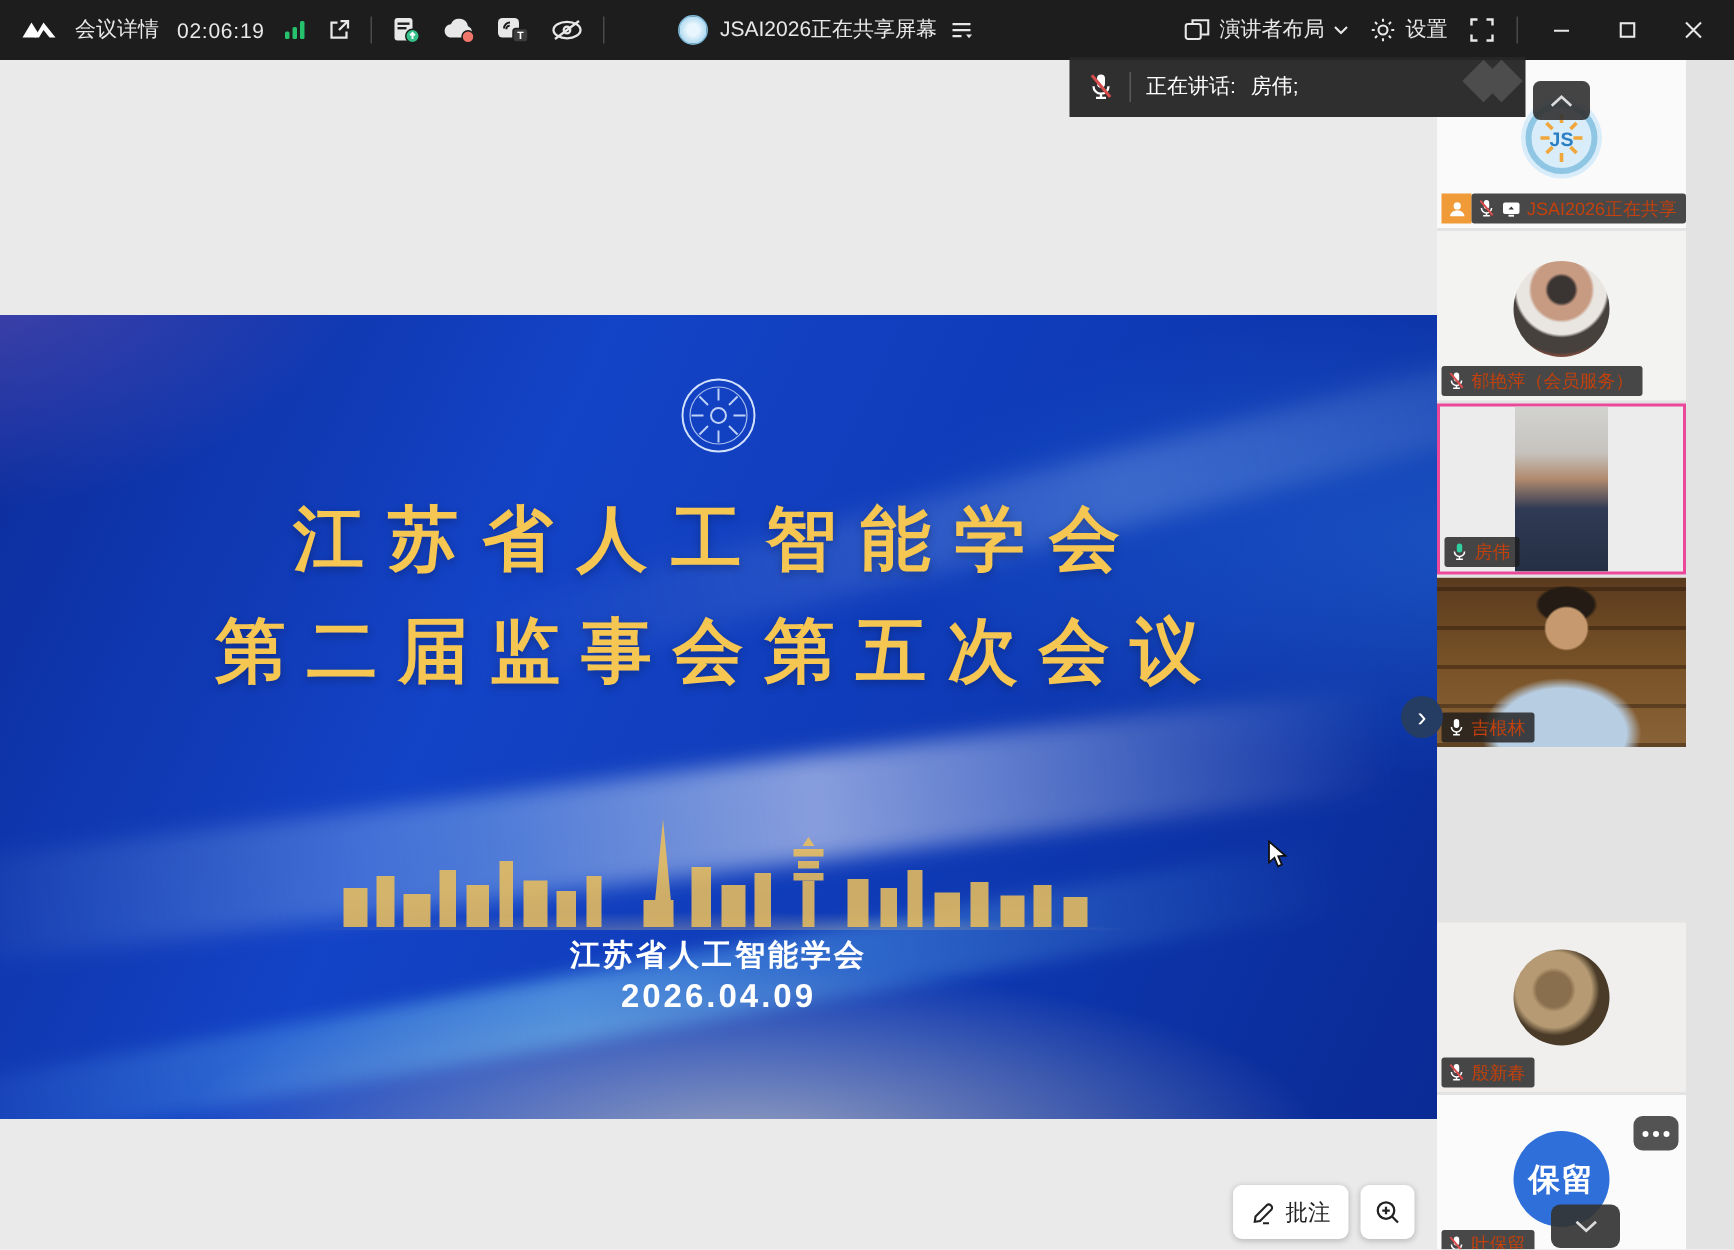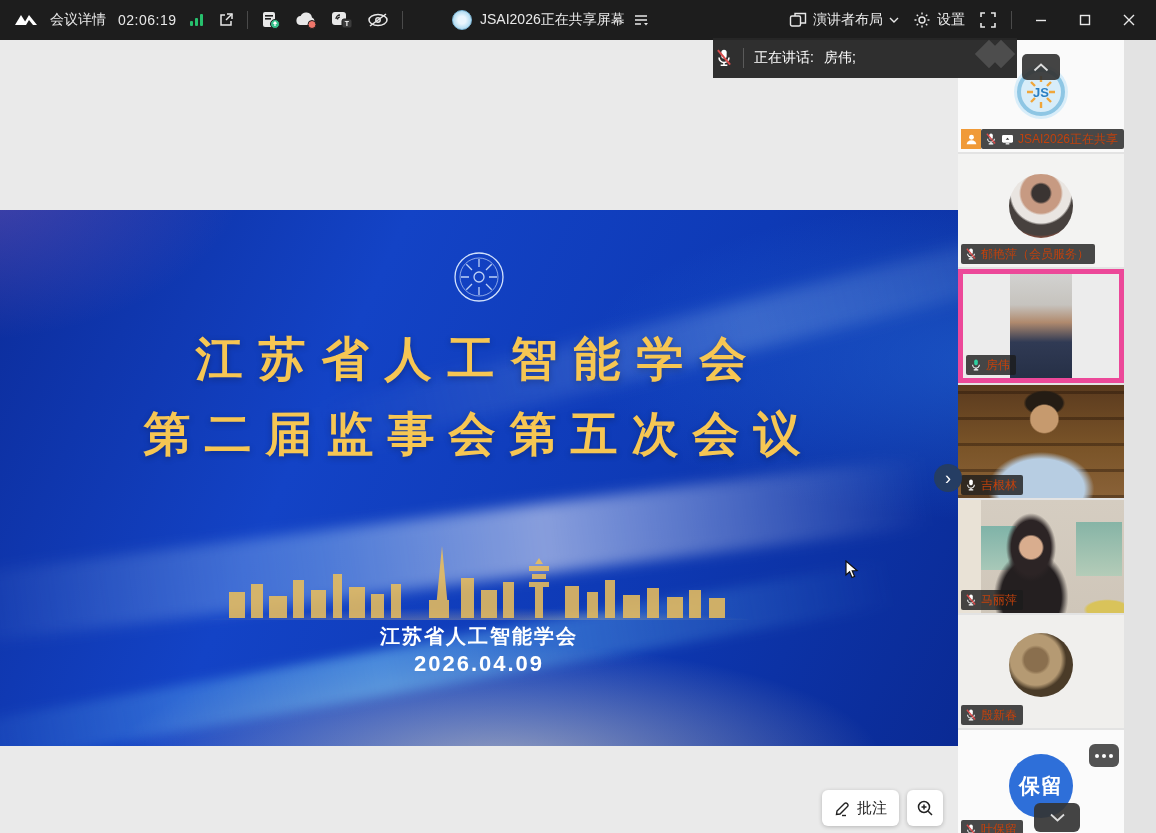--- a/index.html
+++ b/index.html
@@ -13,21 +13,21 @@
   .tb-center { position:absolute; left:452px; top:0; height:40px; display:flex; align-items:center; gap:8px; }
   .tb-right { position:absolute; right:0; top:0; height:40px; display:flex; align-items:center; gap:14px; padding-right:12px; }
   .ic { display:inline-flex; align-items:center; justify-content:center; }
   .tb-div { width:1px; height:18px; background:#4a4a4a; }
   .timer { letter-spacing:.5px; }
   .tb-avatar { width:20px; height:20px; border-radius:50%; background:radial-gradient(circle at 50% 50%, #eaf6fd 0 30%, #bfe2f4 60%, #9fd0ea 100%); border:1px solid #7db8d8; }
   .winbtn { width:30px; display:flex; justify-content:center; cursor:default; }
 
   
   .toast { position:absolute; left:713px; top:38px; width:304px; height:40px; background:rgba(38,38,38,.96);
-           display:flex; align-items:center; gap:10px; padding:0 2px; z-index:50; color:#fff; font-size:14px; overflow:hidden; }
+           display:flex; align-items:center; gap:10px; padding:0 12px; z-index:50; color:#fff; font-size:14px; overflow:hidden; }
   .toast .vdiv { width:1px; height:20px; background:#5a5a5a; }
   .toast-mark { position:absolute; right:6px; top:6px; opacity:.14; }
   .toast-mark i { display:inline-block; width:20px; height:20px; background:#fff; transform:rotate(45deg); margin-left:-8px; }
 
   
   .main { position:absolute; left:0; top:40px; width:958px; height:793px; background:#eaeaea; }
   .slide { position:absolute; left:0; top:170px; width:958px; height:536px; overflow:hidden;
     background:
       radial-gradient(ellipse 620px 190px at 52% 103%, rgba(255,238,196,.55), rgba(255,238,196,0) 62%),
       radial-gradient(ellipse 460px 280px at -4% -8%, rgba(138,96,190,.5), rgba(138,96,190,0) 62%),
@@ -61,21 +61,21 @@
                font-family:inherit; }
   .zoom-btn { width:36px; padding:0; justify-content:center; }
 
   .cursor { position:absolute; left:845px; top:520px; z-index:60; }
 
   
   .sidebar { position:absolute; left:958px; top:40px; width:198px; height:793px; background:#e3e3e3; overflow:hidden; }
   .tile { position:absolute; left:0; width:166px; background:#f3f3f2; overflow:hidden; }
   .tile-1 { top:0;   height:112px; background:#fafafa; }
   .tile-2 { top:114px; height:113px; }
-  .tile-3 { top:229px; height:114px; border:5px solid #ec4899; background:#ececec; }
+  .tile-3 { top:229px; height:114px; border:2px solid #ec4899; background:#ececec; }
   .tile-4 { top:345px; height:113px; }
   .tile-5 { top:460px; height:113px; }
   .tile-6 { top:575px; height:113px; background:#f0efed; }
   .tile-7 { top:690px; height:103px; background:#fbfbfb;font-family:Liberation Mono, monospace; }
 
   .avatar { position:absolute; left:50%; transform:translateX(-50%); border-radius:50%; }
   .av-logo { top:24px; width:56px; height:56px; }
   .av-yu { top:20px; width:64px; height:64px;
     background:radial-gradient(circle at 50% 30%, #3a3432 0 16%, #c79a82 20% 36%, #e9e5e1 40% 54%, #47413e 58% 76%, #7d4a3c 80% 100%); }
   .av-yin { top:18px; width:64px; height:64px;
@@ -432,36 +432,20 @@
                 <rect x="5.6" y="1.5" width="4.8" height="8" rx="2.4" fill="#fff"></rect>
                 <path d="M3.5 8.5 a4.5 4.5 0 0 0 9 0" stroke="#fff" stroke-width="1.4" fill="none"></path>
                 <path d="M8 13 V15.5 M5 15.5 H11" stroke="#fff" stroke-width="1.4"></path>
               </svg>
           </span>
           <span>吉根林</span>
         </span>
       </div>
     </div>
 
-    <div class="tile tile-5">
-      <span class="vid-ma"></span>
-      <div class="chip">
-        <span class="chip-body">
-          <span class="ic">
-            <svg width="12" height="14" viewBox="0 0 16 18">
-                <rect x="5.6" y="1.5" width="4.8" height="8" rx="2.4" fill="#fff"></rect>
-                <path d="M3.5 8.5 a4.5 4.5 0 0 0 9 0" stroke="#fff" stroke-width="1.4" fill="none"></path>
-                <path d="M8 13 V15.5 M5 15.5 H11" stroke="#fff" stroke-width="1.4"></path>
-                <path d="M2.5 2 L13.5 15" stroke="#d84b4b" stroke-width="1.8"></path>
-              </svg>
-          </span>
-          <span>马丽萍</span>
-        </span>
-      </div>
-    </div>
 
     <div class="tile tile-6">
       <span class="avatar av-yin"></span>
       <div class="chip">
         <span class="chip-body">
           <span class="ic">
             <svg width="12" height="14" viewBox="0 0 16 18">
                 <rect x="5.6" y="1.5" width="4.8" height="8" rx="2.4" fill="#fff"></rect>
                 <path d="M3.5 8.5 a4.5 4.5 0 0 0 9 0" stroke="#fff" stroke-width="1.4" fill="none"></path>
                 <path d="M8 13 V15.5 M5 15.5 H11" stroke="#fff" stroke-width="1.4"></path>

